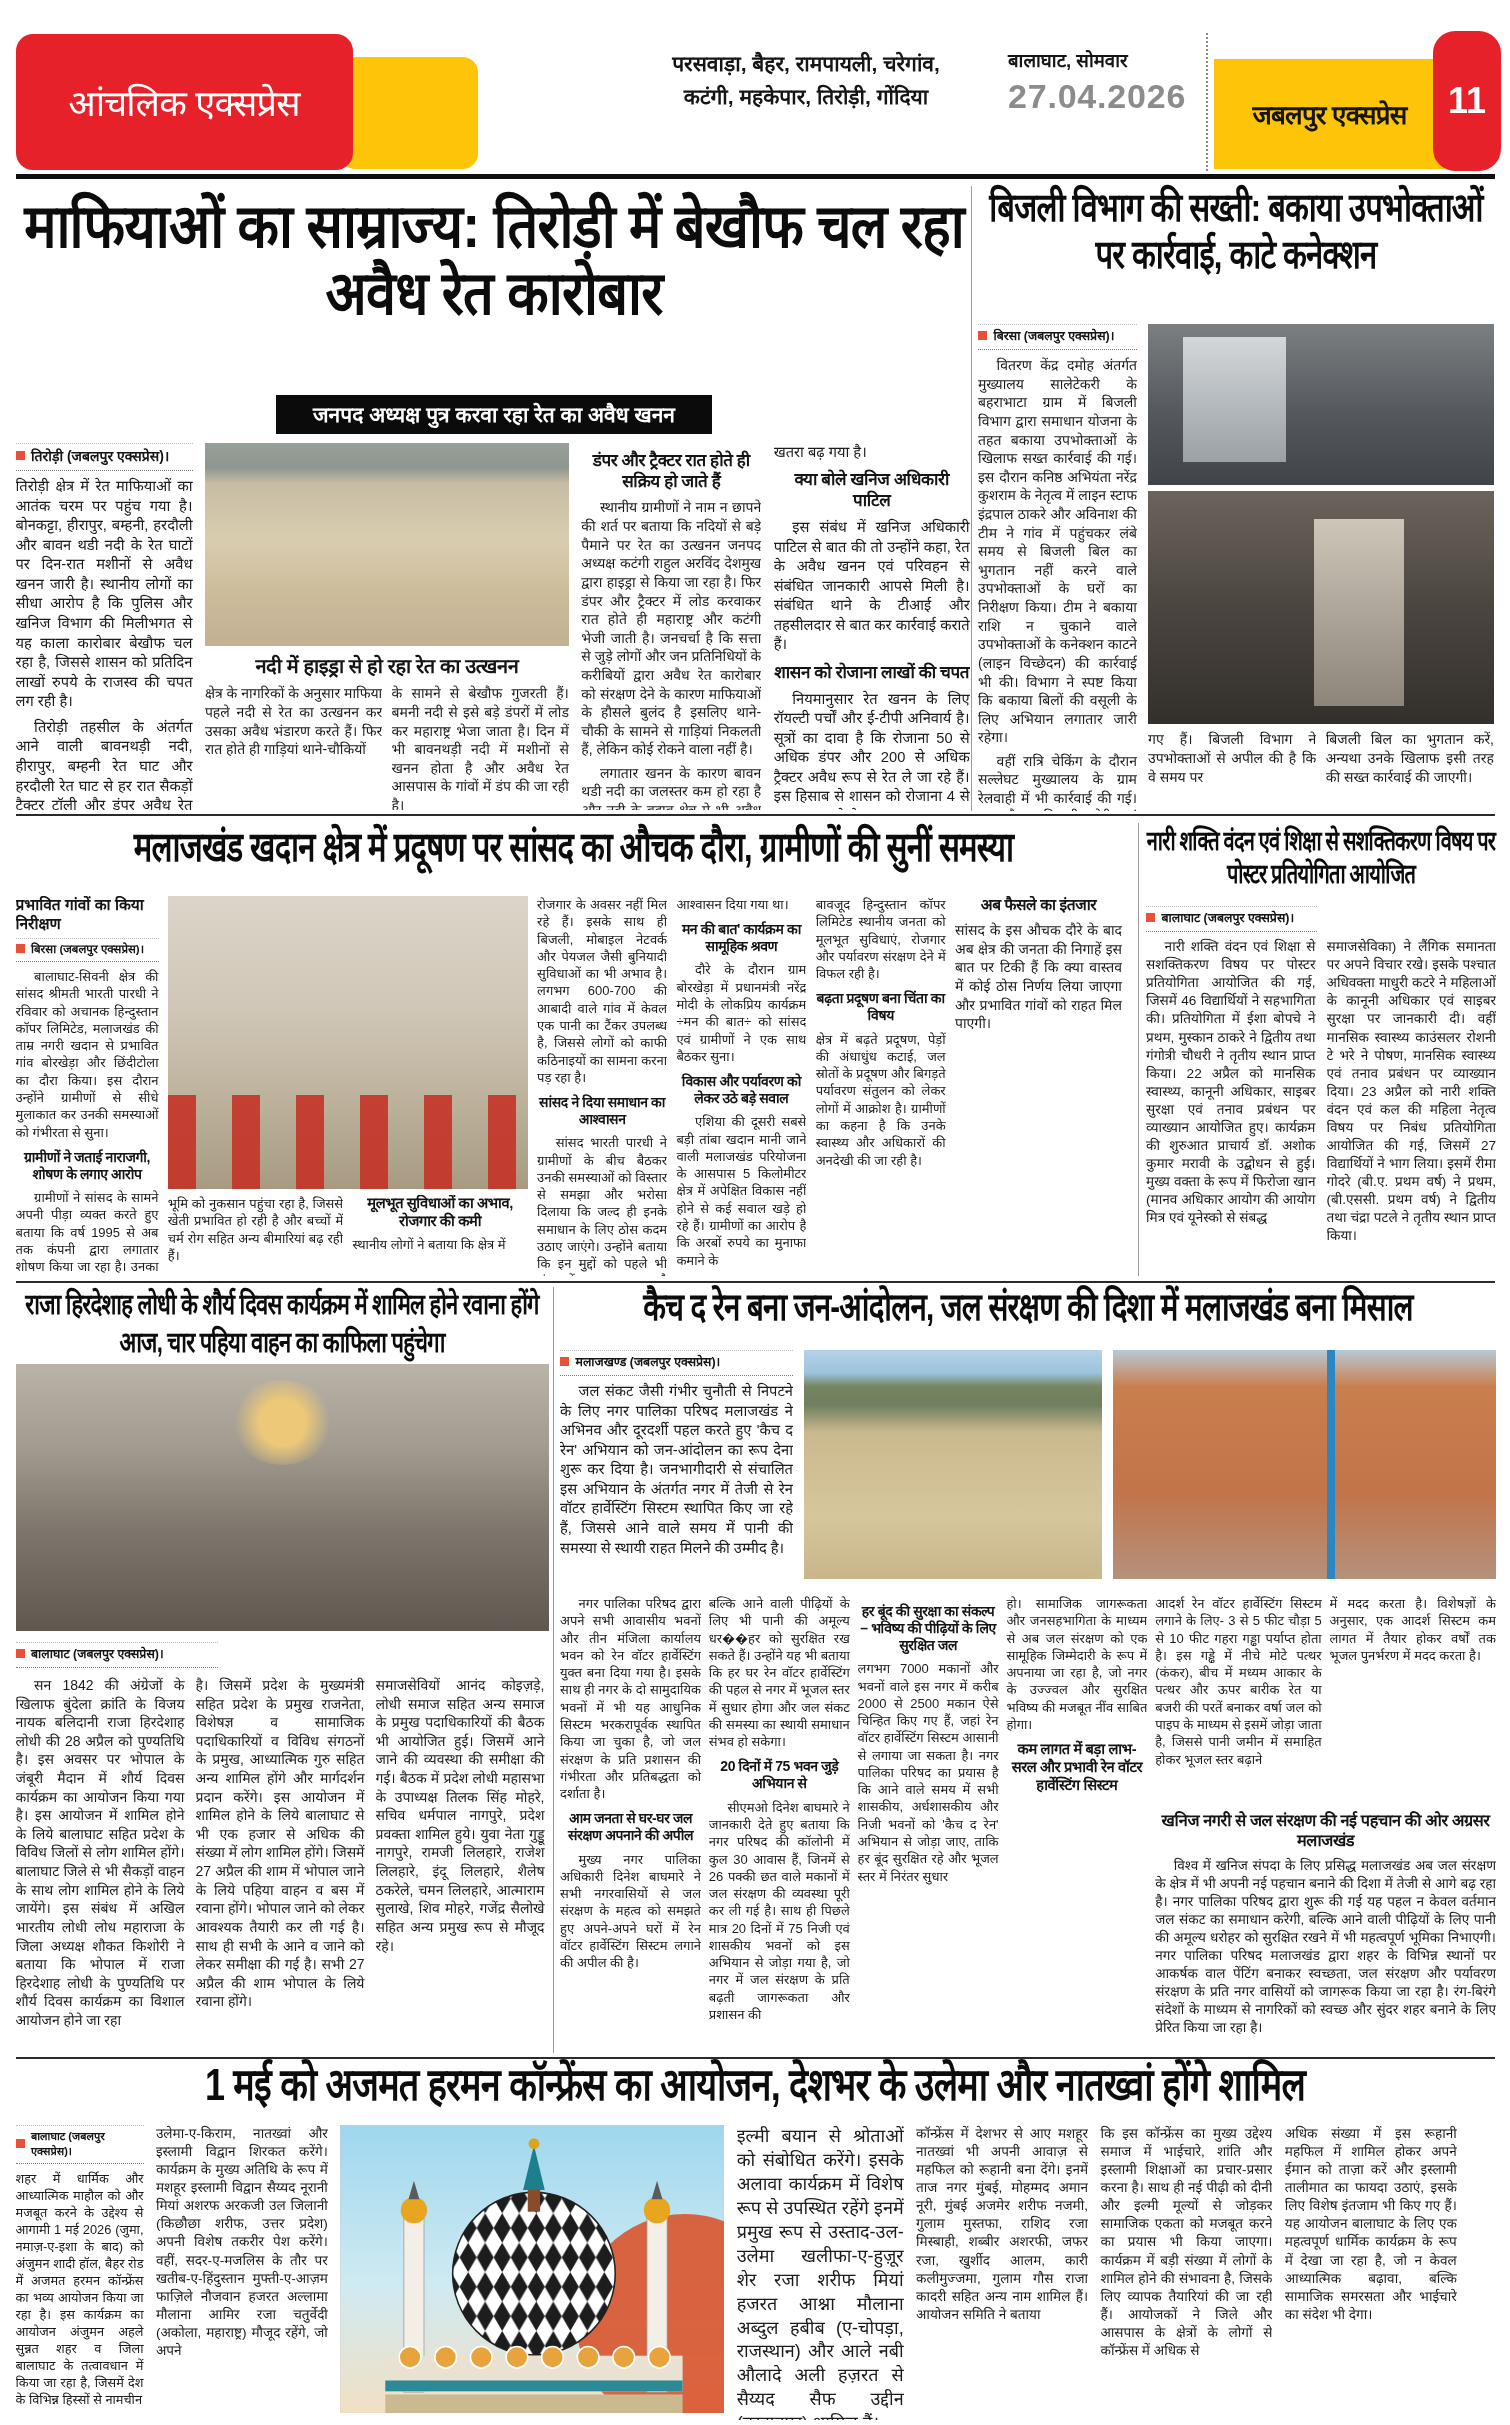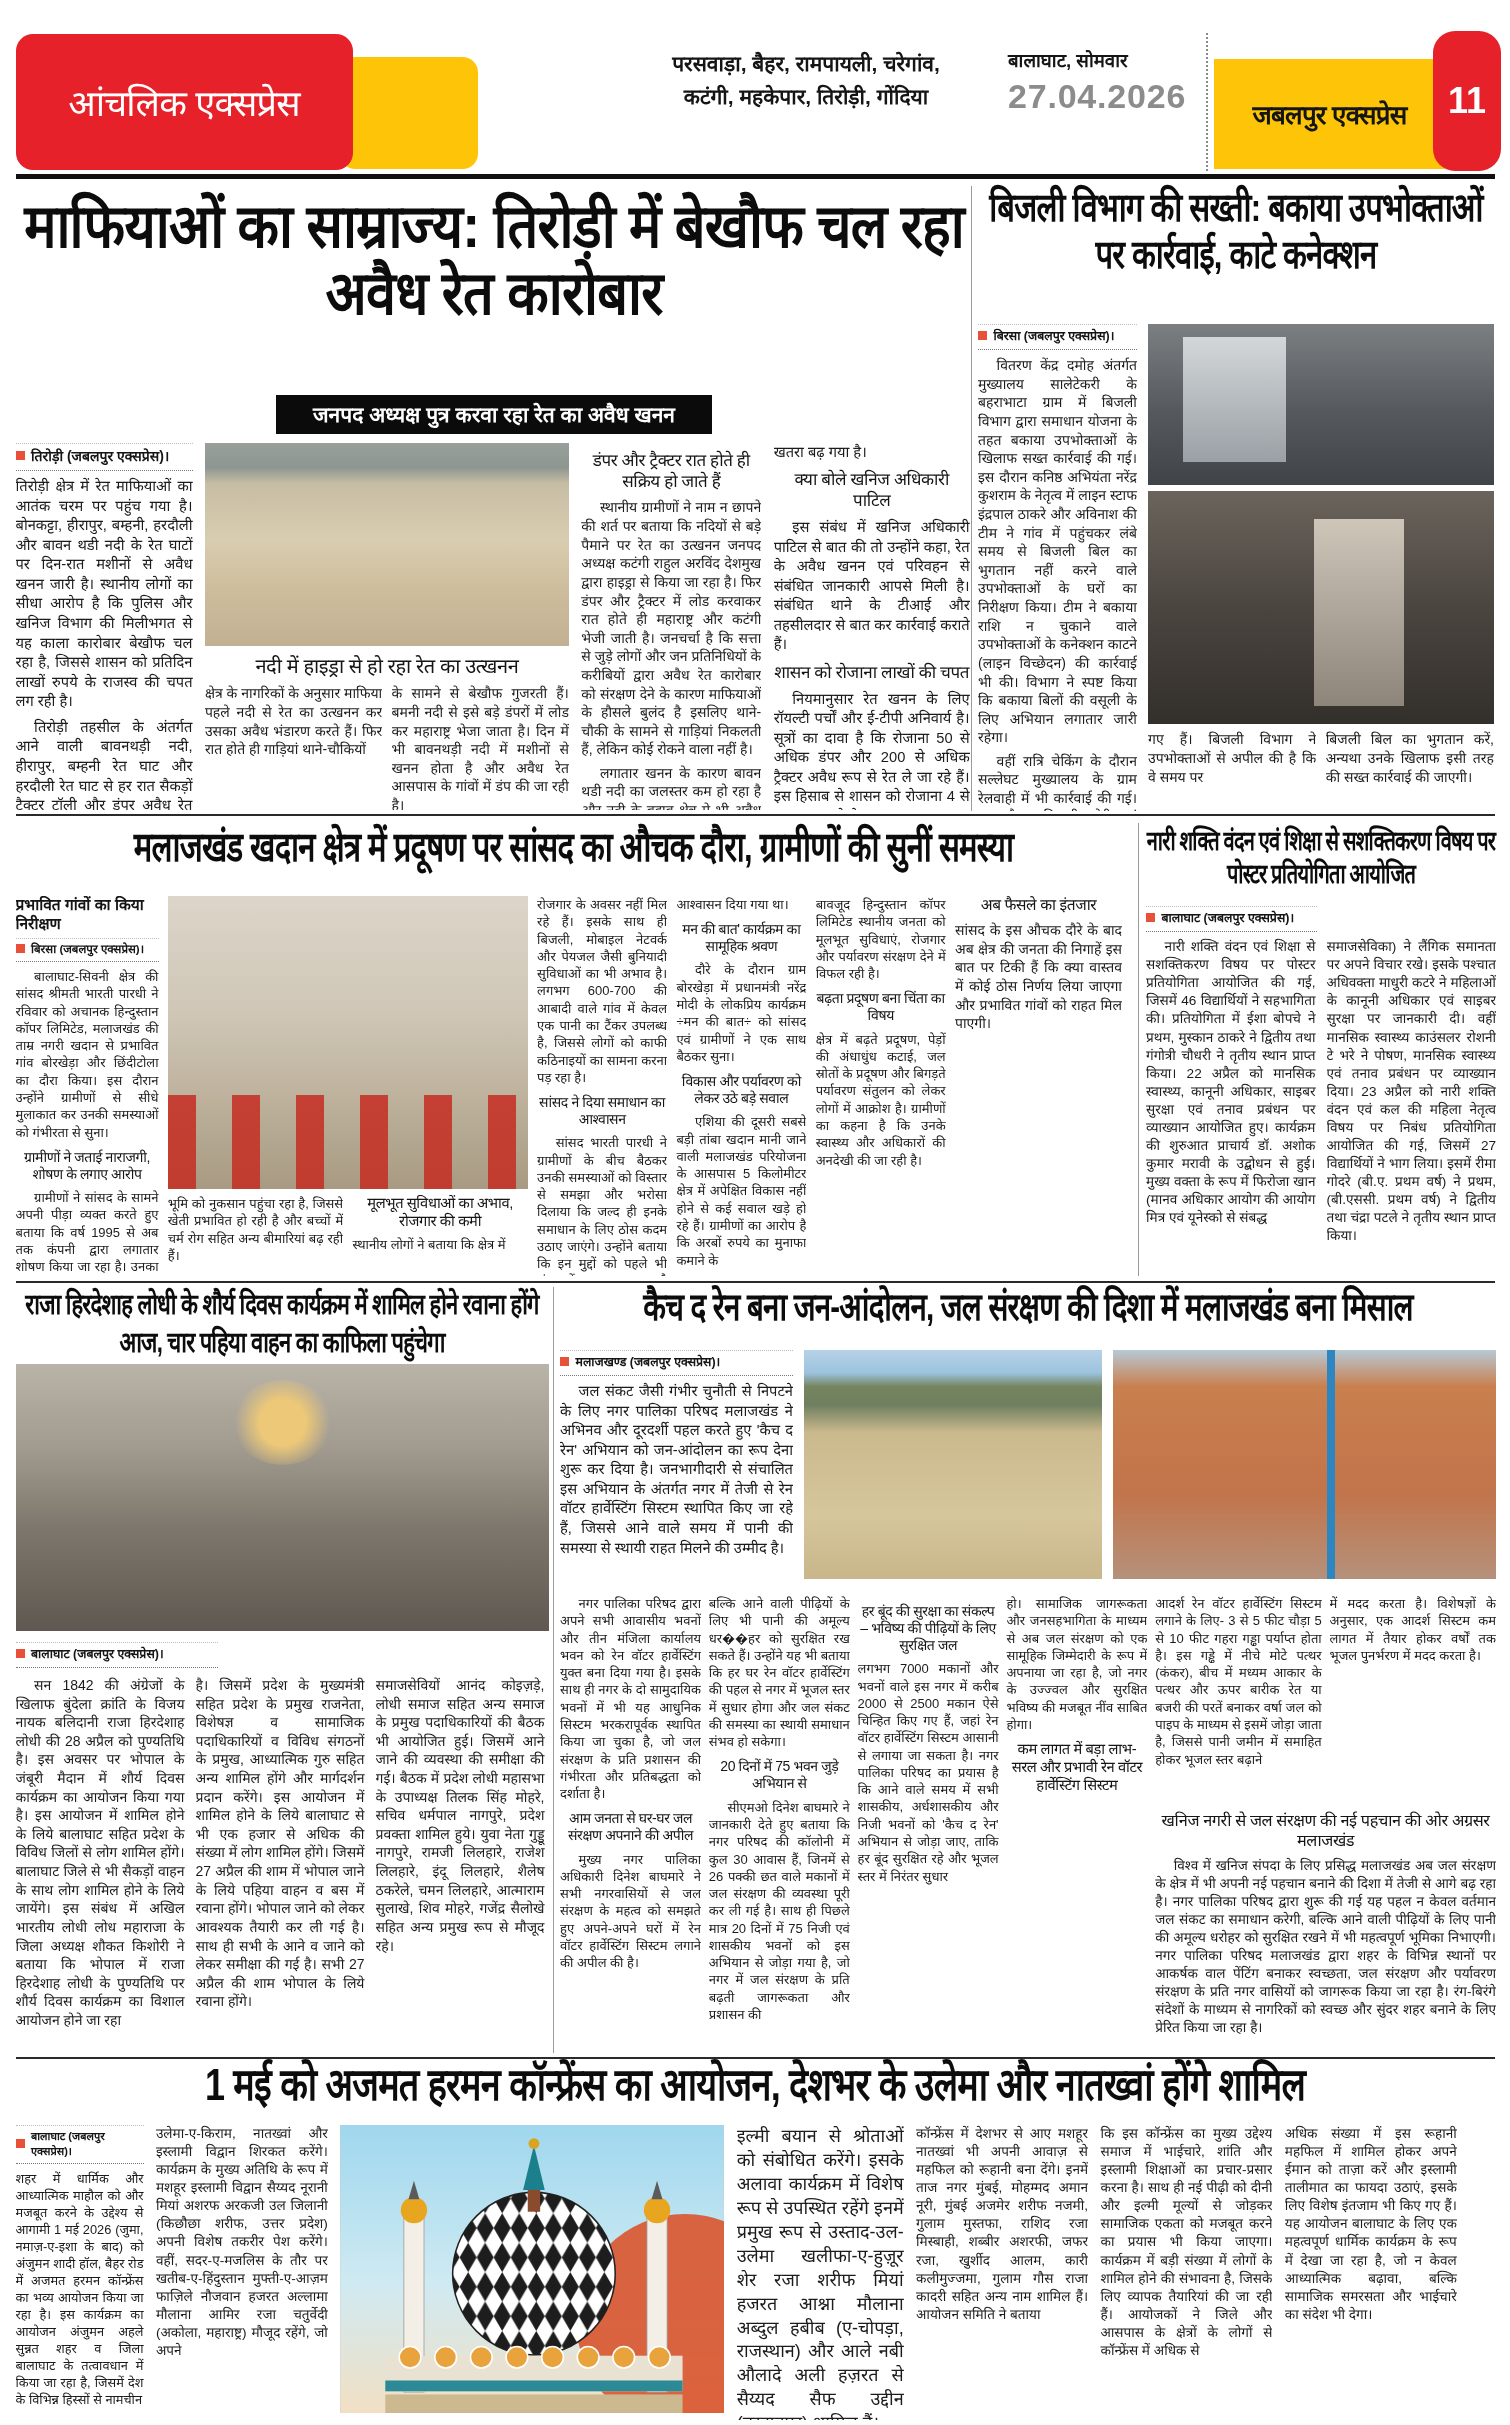--- a/index.html
+++ b/index.html
@@ -7,21 +7,21 @@
   body{height:2426px;position:relative;background:#fff;font-family:"Liberation Sans",sans-serif;color:#151515;overflow:hidden}
   .abs{position:absolute}
   .hl{font-weight:800;text-align:center;color:#0c0c0c;letter-spacing:-0.8px;line-height:1.12}
   .squish{display:block;transform-origin:center top}
   .kickwrap{text-align:center}
   .kicker{background:#0b0b0b;color:#fff;display:inline-block;padding:5.4px 37px;font-weight:700;font-size:21px}
   .byline{display:flex;align-items:center;gap:6.2px;font-weight:700;font-size:14px;border-bottom:1.6px dotted #777;border-top:1.6px dotted #bbb;padding:2.3px 0 4.7px;margin-bottom:6.2px}
   .byline .sq{width:9.3px;height:9.3px;background:#e8503a;flex:0 0 auto}
   .bt{font-size:14.7px;line-height:1.33;text-align:justify;color:#1b1b1b}
   .ind{text-indent:18.6px}
-  .sh{font-weight:400;text-align:center;line-height:1.22;margin:7.8px 0 6.2px;letter-spacing:-0.4px;font-size:17px}
+  .sh{font-weight:700;text-align:center;line-height:1.22;margin:7.8px 0 6.2px;letter-spacing:-0.4px;font-size:17px}
   .col{overflow:hidden}
   .row{display:flex}
   .photo{position:relative;overflow:hidden;background:#ccc}
   .hr{position:absolute;background:#2a2a2a}
   .vr{position:absolute;background:#9b9b9b}
   
   #brandL{left:15.5px;top:34px;width:337px;height:136px;background:#e6212a;border-radius:17px;display:flex;align-items:center;justify-content:center}
   #brandL span{color:#fff;font-size:36px;font-weight:400;letter-spacing:-0.8px}
   #ytab{left:340px;top:57px;width:138px;height:112px;background:#fdc408;border-radius:15.5px}
   #regions{left:651px;top:48px;width:310px;text-align:center;font-weight:700;font-size:21px;line-height:1.55}

